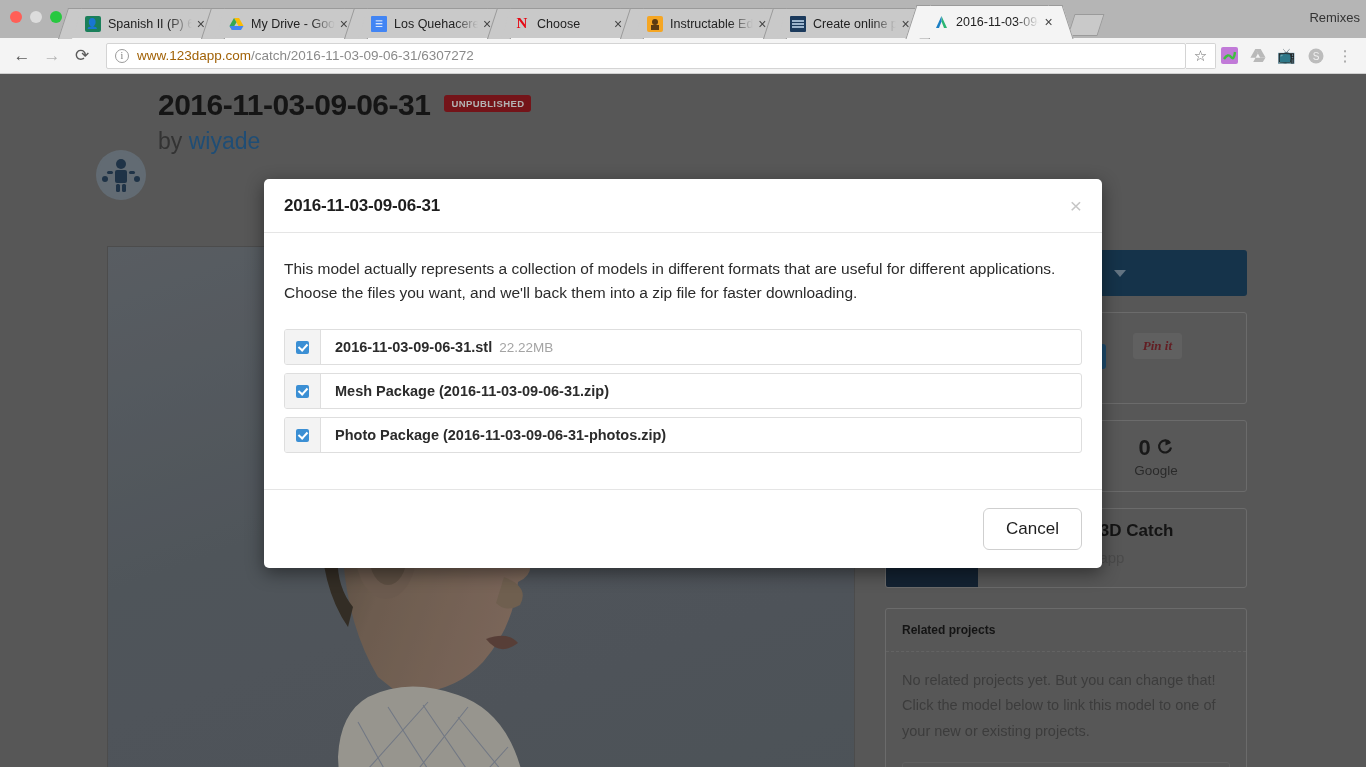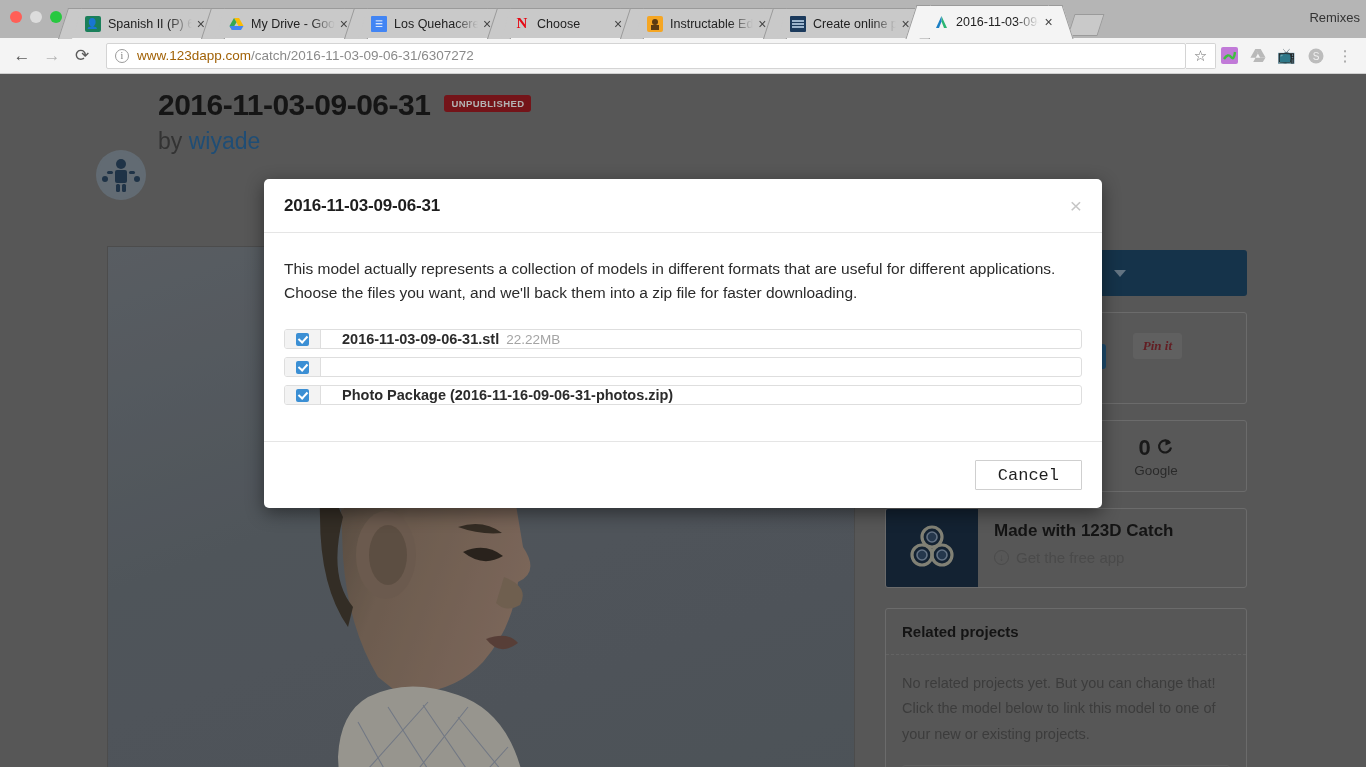--- a/index.html
+++ b/index.html
@@ -229,21 +229,21 @@
   }
   .made-body { padding: 12px 0 0 16px; }
   .made-title { font-size: 17px; font-weight: bold; color: #1d1d1d; }
   .made-sub { font-size: 15px; color: #6a6a6a; margin-top: 8px;
     display: flex; align-items: center; gap: 7px; }
   .dl-circ {
     width: 15px; height: 15px; border: 1.4px solid #6a6a6a; border-radius: 50%;
     display: flex; align-items: center; justify-content: center; font-size: 10px;
   }
   .rel-card { margin-top: 20px; border: 1px solid #9a9a9a; border-radius: 3px; }
-  .rel-head { padding: 14px 16px; font-size: 15px; font-weight: bold; color: #1d1d1d; }
+  .rel-head { padding: 14px 16px; font-size: 12px; font-weight: bold; color: #1d1d1d; }
   .rel-div { border-top: 1px dashed #8f8f8f; }
   .rel-body { padding: 16px; font-size: 14.5px; line-height: 1.75; color: #575757; }
   .rel-btn {
     margin: 2px 16px 18px; height: 36px;
     border: 1px solid #8a8a8a; border-radius: 3px;
     display: flex; align-items: center; justify-content: center; gap: 16px;
     font-size: 14.5px; color: #3b3b3b;
   }
 
   
@@ -264,23 +264,22 @@
     display: flex; align-items: center; justify-content: space-between;
   }
   .modal-title { font-size: 17px; font-weight: bold; color: #1e1e1e; letter-spacing: -0.2px; }
   .modal-x { font-size: 21px; color: #c6c6c6; line-height: 1; }
   .modal-body { padding: 24px 20px 6px; }
   .modal-desc { font-size: 15.5px; color: #2b2b2b; line-height: 1.55; }
   .file-list { margin-top: 24px; }
   .file-row {
     display: flex; align-items: stretch;
     border: 1px solid #dedede; border-radius: 3px;
-    margin-bottom: 8px; height: 20px;
+    margin-bottom: 8px; height: 36px;
     overflow: hidden;
-    gap: 7px;
   }
   .cb-cell {
     width: 36px; flex: 0 0 36px;
     background: #f3f3f3; border-right: 1px solid #dedede;
     display: flex; align-items: center; justify-content: center;
   }
   .cb {
     width: 13px; height: 13px; border-radius: 2px;
     background: #3b8fd4; position: relative;
   }
@@ -293,24 +292,23 @@
   .file-name {
     display: flex; align-items: center; padding-left: 14px;
     font-size: 14.5px; font-weight: bold; color: #2b2b2b;
   }
   .file-size { font-weight: normal; color: #a4a4a4; margin-left: 7px; font-size: 13.5px; }
   .modal-foot {
     margin-top: 22px; border-top: 1px solid #e5e5e5;
     padding: 18px 20px; display: flex; justify-content: flex-end; gap: 10px;
   }
   .btn {
-    height: 30px; border-radius: 1px; font-size: 17px;
+    height: 42px; border-radius: 6px; font-size: 17px;
     display: flex; align-items: center; justify-content: center;
     padding: 0 22px;
-    font-family: Liberation Mono, monospace;
   }
   .btn-cancel { background: #fff; border: 1px solid #cfcfcf; color: #1e1e1e; }
   .btn-primary { background: #3b8fd4; color: #fff; padding: 0 26px; }
 </style>
 </head>
 <body>
 
 <div class="browser">
 
   <div class="tabstrip">
@@ -610,28 +608,32 @@
             <div class="file-name">
               <span>2016-11-03-09-06-31.stl</span>
               <span class="file-size">22.22MB</span>
             </div>
           </div>
 
           <div class="file-row">
             <div class="cb-cell">
               <span class="cb"></span>
             </div>
+            <div class="file-name">
+              <span>Mesh Package (2016-11-03-09-06-31.zip)</span>
+              <span class="file-size"></span>
+            </div>
           </div>
 
           <div class="file-row">
             <div class="cb-cell">
               <span class="cb"></span>
             </div>
             <div class="file-name">
-              <span>Photo Package (2016-11-16-09-06-31-photos.zip)</span>
+              <span>Photo Package (2016-11-03-09-06-31-photos.zip)</span>
               <span class="file-size"></span>
             </div>
           </div>
 
         </div>
       </div>
 
       <div class="modal-foot">
         <div class="btn btn-cancel">Cancel</div>
       </div>

